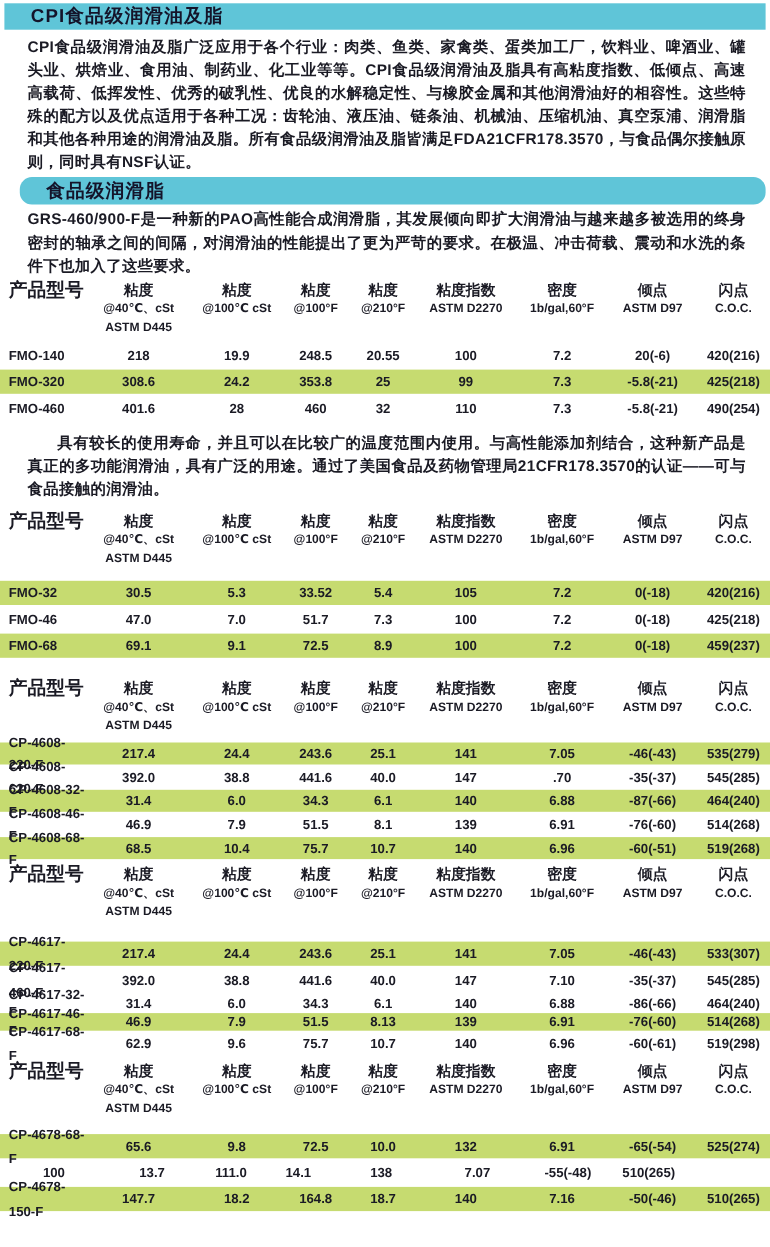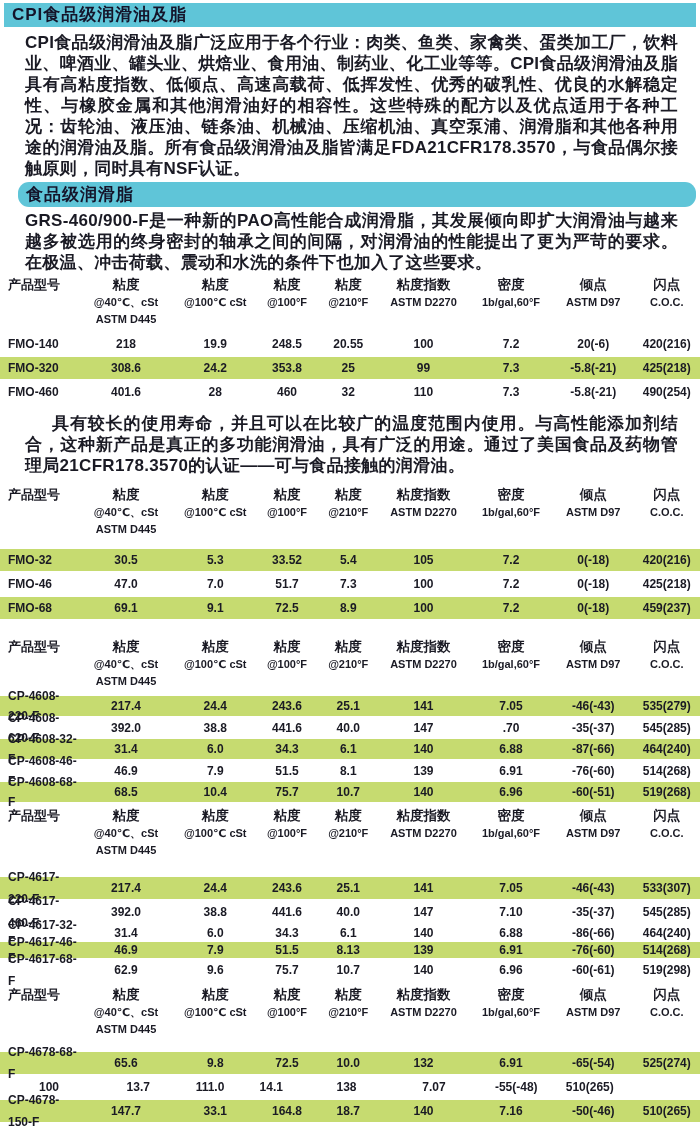--- a/index.html
+++ b/index.html
@@ -12,27 +12,27 @@
     position:relative;
     width:700px;height:1134px;overflow:hidden;
     background:#fff;color:var(--ink);
     font-family:"Liberation Sans","DejaVu Sans",sans-serif;
     font-weight:bold;
   }
   .banner{
     background:var(--cyan);
     color:#14142a;
     font-size:17px;line-height:24px;height:24px;
-    padding-left:8px;letter-spacing:1px;
+    padding-left:24px;letter-spacing:1px;
     margin:3px 4px 0 4px;
   }
   .banner.b2{height:25px;line-height:25px;margin:3px 4px 0 18px;border-radius:11px;}
   .para{
     margin:5px 22px 0 25px;
-    font-size:17px;line-height:21px;
+    font-size:14px;line-height:21px;
     text-align:justify;
     letter-spacing:0.3px;
   }
   .para.p2{margin-top:3px;}
   .para.mid{margin-top:10px;text-indent:27px;}
   
   .spec-table{width:100%;}
   .thead{display:flex;margin-top:2px;}
   [data-table="1"] .thead{margin-top:9px;}
   [data-table="2"] .thead{margin-top:18px;}
@@ -48,21 +48,21 @@
   .c2{width:14%;}
   .c3{width:11.5%;}
   .c4{width:9%;}
   .c5{width:8.5%;}
   .c6{width:13%;}
   .c7{width:12%;}
   .c8{width:11.5%;}
   .c9{width:9.5%;}
   .hcol .h1{font-size:13.5px;line-height:19px;}
   .hcol .h2,.hcol .h3{font-size:11px;line-height:17px;}
-  .hcol.c1{font-size:13px;line-height:19px;}
+  .hcol.c1{font-size:17px;line-height:19px;}
   .row{
     display:flex;align-items:center;
     height:22px;line-height:22px;
     font-size:12px;
     margin-bottom:2px;
   }
   [data-table="2"] .row{height:20px;line-height:20px;margin-bottom:1.5px;}
   [data-table="3"] .row:nth-child(3),
   [data-table="3"] .row:nth-child(4){height:16px;line-height:16px;margin-bottom:1px;}
   .row.hl{background:var(--green);}
@@ -467,21 +467,21 @@
           <div class="cell c4">111.0</div>
           <div class="cell c5">14.1</div>
           <div class="cell c6">138</div>
           <div class="cell c7">7.07</div>
           <div class="cell c8">-55(-48)</div>
           <div class="cell c9">510(265)</div>
         </div>
         <div class="row hl">
           <div class="cell c1 model">CP-4678-150-F</div>
           <div class="cell c2">147.7</div>
-          <div class="cell c3">33.1</div>
+          <div class="cell c3">18.2</div>
           <div class="cell c4">164.8</div>
           <div class="cell c5">18.7</div>
           <div class="cell c6">140</div>
           <div class="cell c7">7.16</div>
           <div class="cell c8">-50(-46)</div>
           <div class="cell c9">510(265)</div>
         </div>
       </div>
     </div>
 </div>

